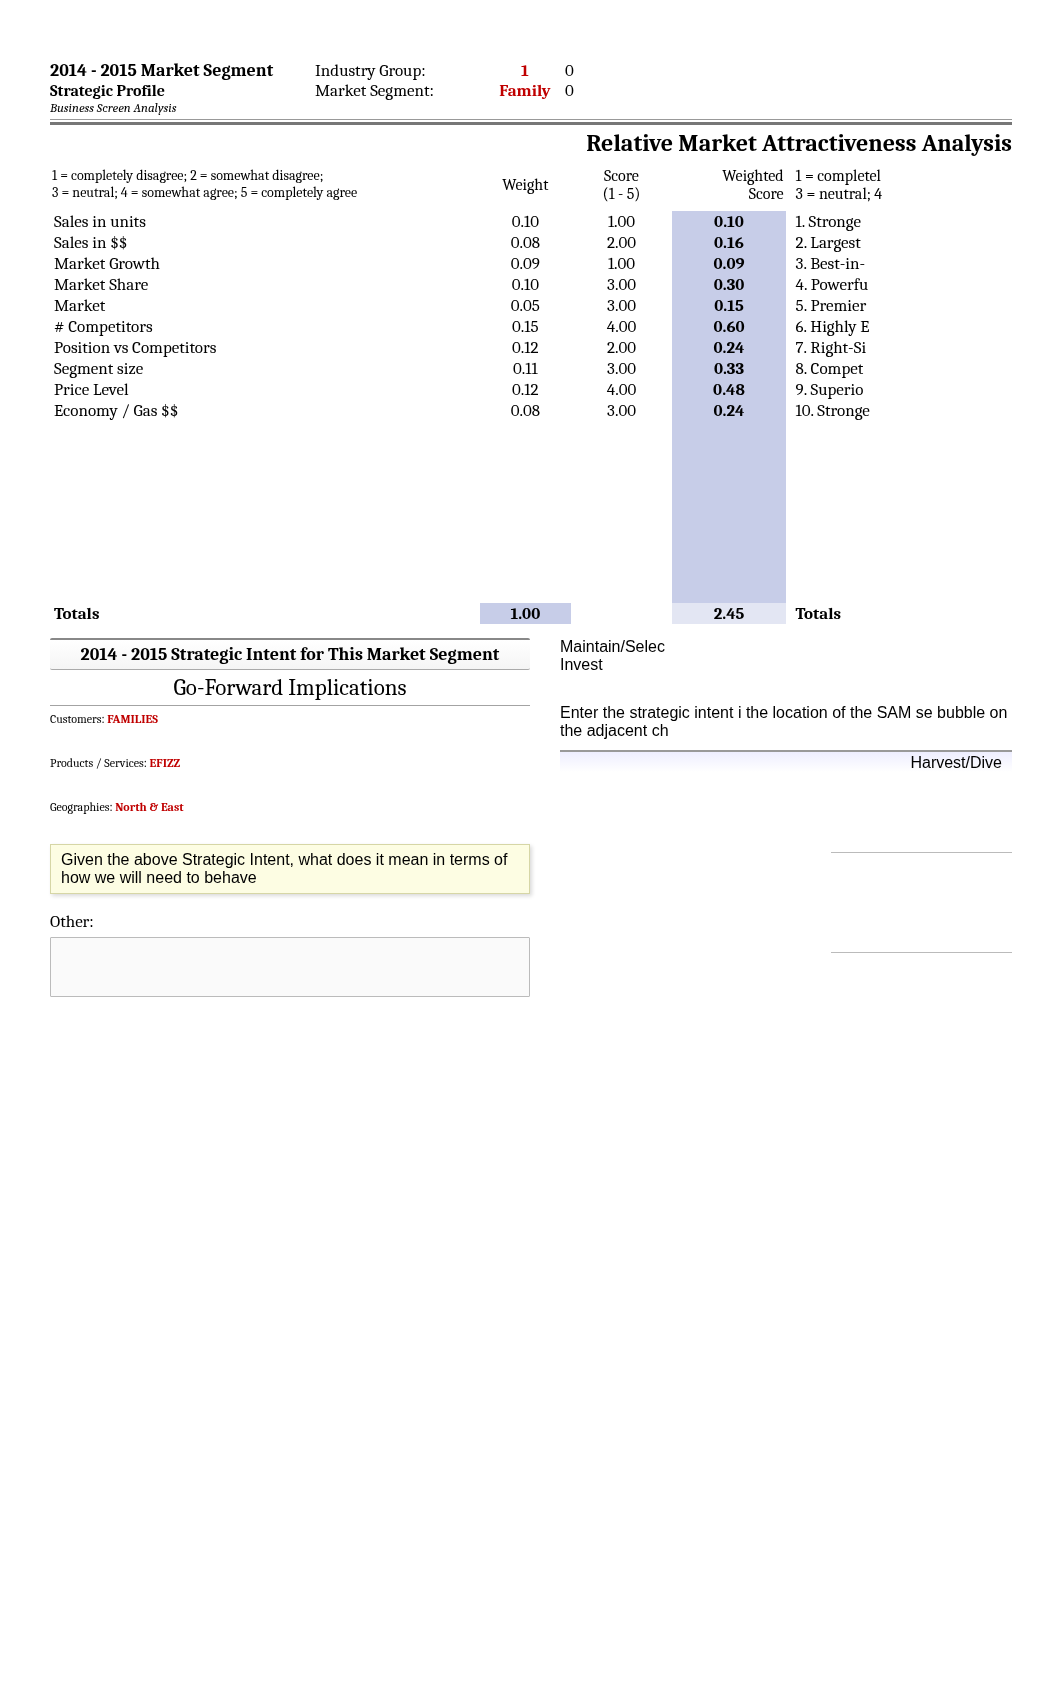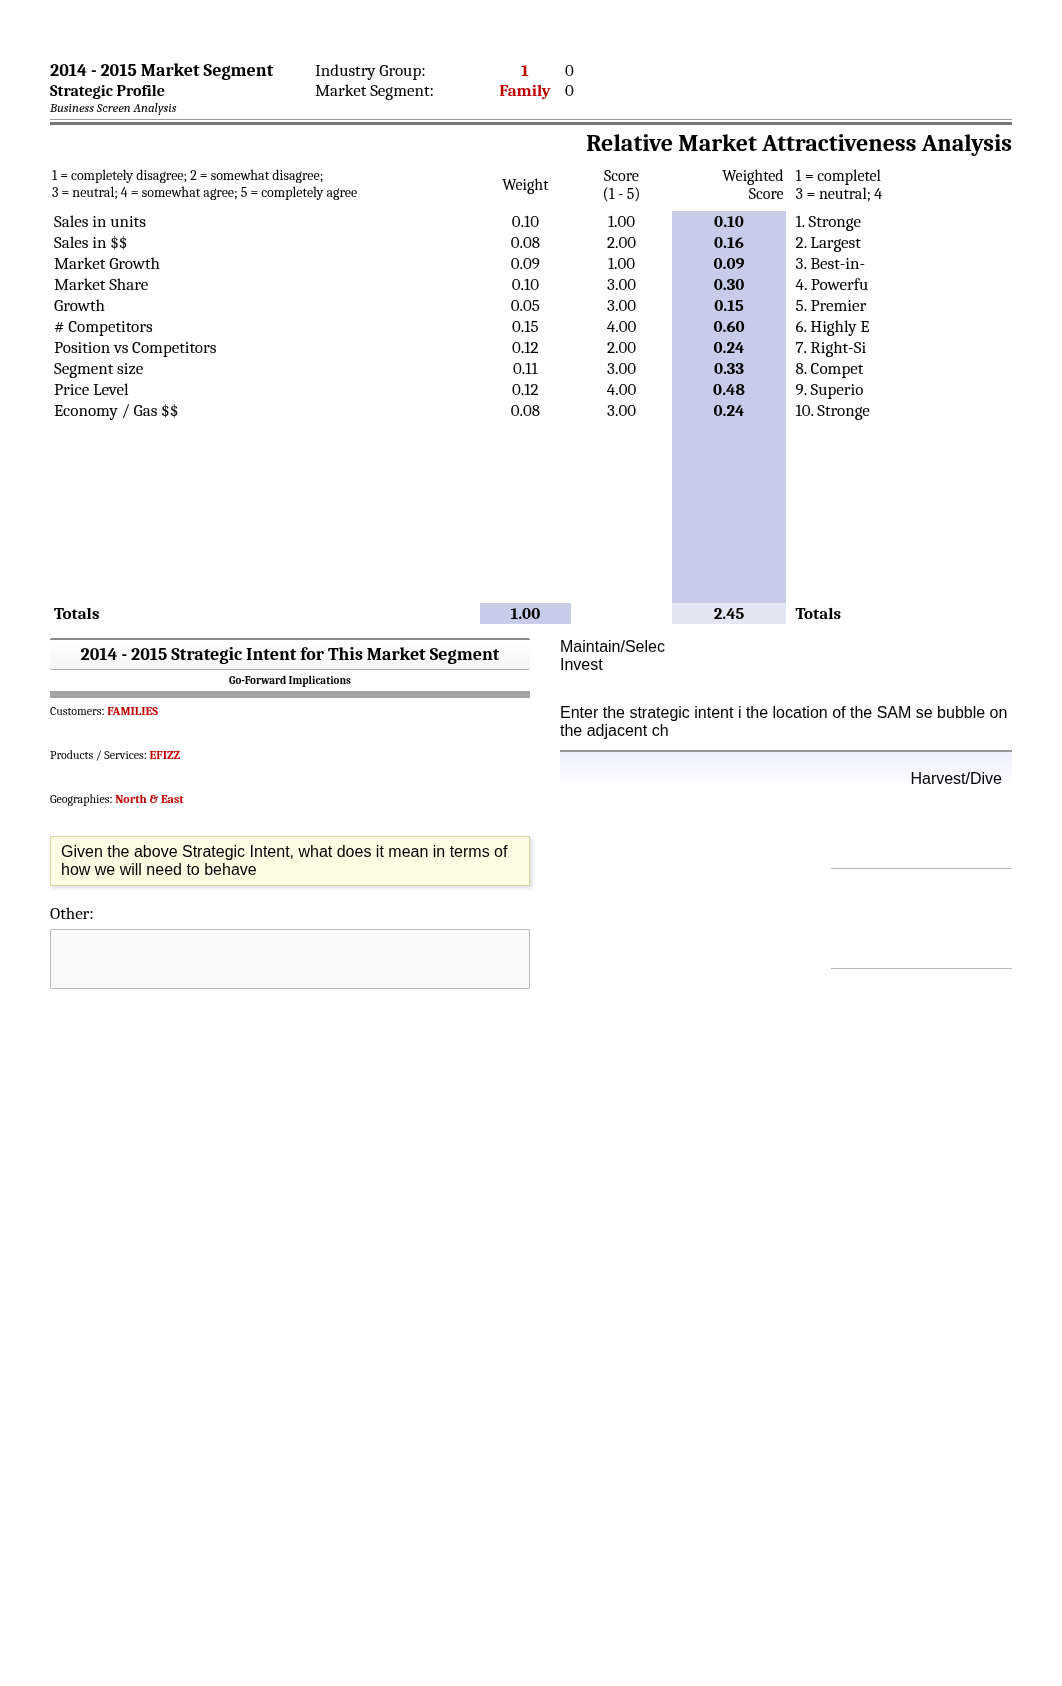--- a/index.html
+++ b/index.html
@@ -65,41 +65,41 @@
     font-weight: bold;
     font-size: 18px;
     text-align: center;
     border-top: 2px solid #888;
     border-bottom: 1px solid #aaa;
     padding: 4px 0;
     background: linear-gradient(#fff,#f5f5f5);
     border-radius: 2px;
   }
   .goforward-title {
-    font-weight: bold;
+    font-weight: normal;
     text-align: center;
-    font-size: 11px;
+    font-size: 23px;
     padding: 4px 0;
-    border-bottom: 7px solid #a3a3a3;
+    border-bottom: 1px solid #a3a3a3;
   }
   .gf-row { margin: 6px 0 30px 0; font-size: 12px; }
   .gf-label { }
   .gf-val { font-weight: bold; color: #c00000; }
   .notebox {
     background: #fdfde3;
     border: 1px solid #d6d6a6;
     padding: 6px 10px;
     font-family: Verdana, Geneva, sans-serif;
     font-size: 16px;
     box-shadow: 2px 2px 4px rgba(0,0,0,0.15);
     position: relative;
   }
   .maint { text-align: left; font-weight: normal; margin-bottom: 6px;}
   .hint { font-family: Verdana, Geneva, sans-serif; font-size: 16px; margin: 30px 0 10px 0;}
-  .harvest { text-align: right; padding-right: 10px; border-top: 2px solid #999; background: linear-gradient(#eef,#fff); padding-top: 18px;}
+  .harvest { text-align: right; padding-right: 10px; border-top: 2px solid #999; background: linear-gradient(#eef,#fff); padding-top: 2px;}
   .chartstub {
     margin-top: 40px;
     height: 180px;
     position: relative;
   }
   .chartstub .axis { position: absolute; background: #bbb; height: 1px; left: 60%; right: 0; }
   .inputbox {
     margin-top: 6px;
     height: 60px;
     border: 1px solid #bbb;
@@ -174,21 +174,21 @@
           <td class="col-right">3.  Best-in-</td>
         </tr>
         <tr>
           <td class="col-label">Market Share</td>
           <td class="col-w">0.10</td>
           <td class="col-s">3.00</td>
           <td class="col-ws">0.30</td>
           <td class="col-right">4.  Powerfu</td>
         </tr>
         <tr>
-          <td class="col-label">Growth</td>
+          <td class="col-label">Market</td>
           <td class="col-w">0.05</td>
           <td class="col-s">3.00</td>
           <td class="col-ws">0.15</td>
           <td class="col-right">5.  Premier</td>
         </tr>
         <tr>
           <td class="col-label"># Competitors</td>
           <td class="col-w">0.15</td>
           <td class="col-s">4.00</td>
           <td class="col-ws">0.60</td>

